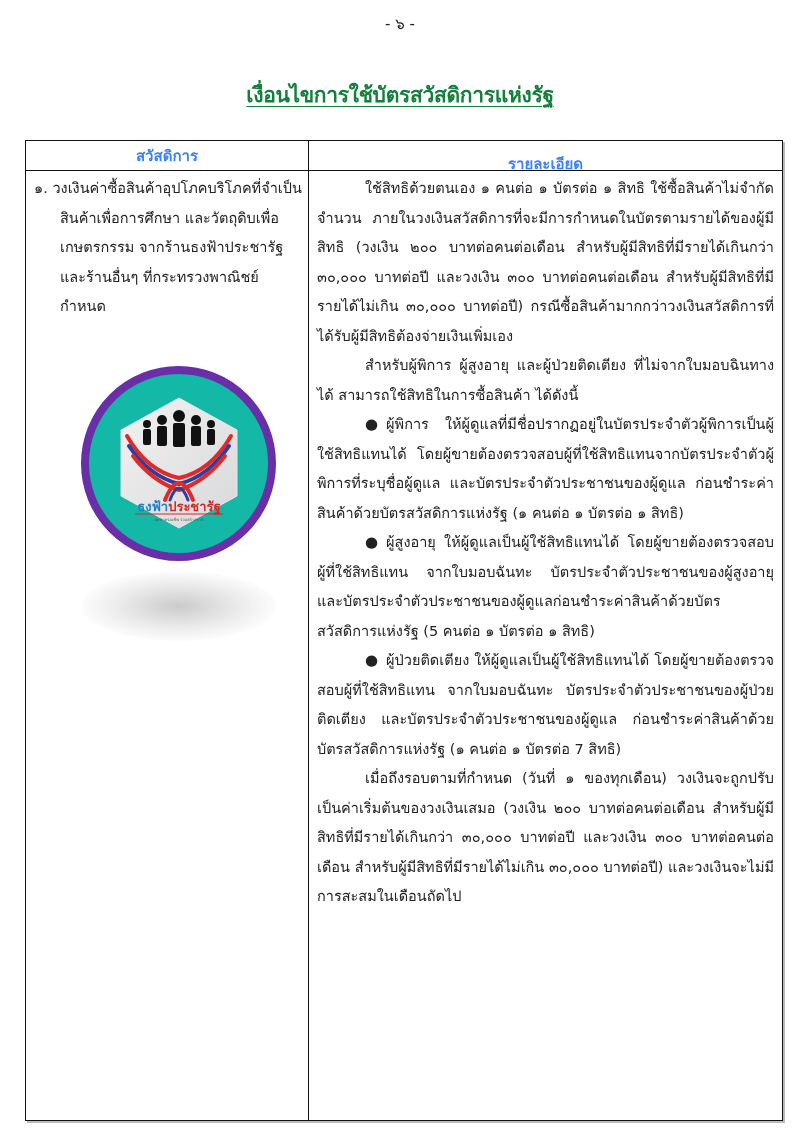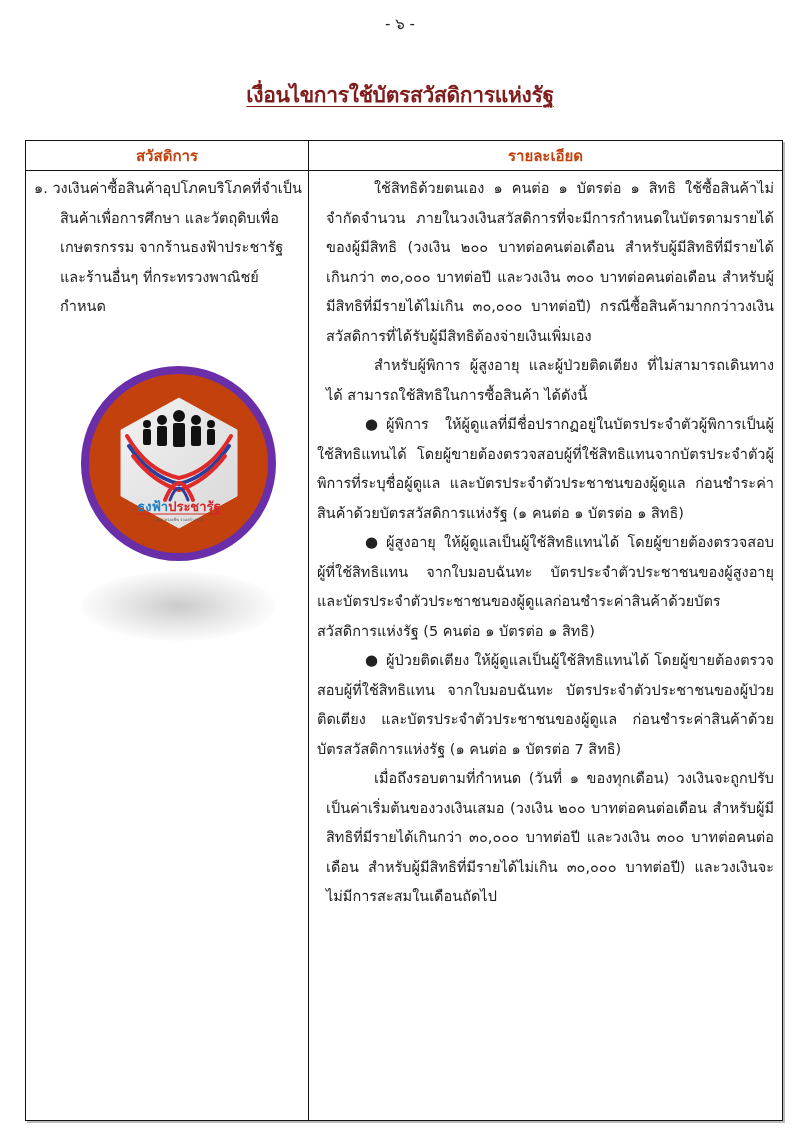--- a/index.html
+++ b/index.html
@@ -25,21 +25,21 @@
     color: #222;
   }
   .doc-title {
     position: absolute;
     top: 78px;
     left: 0;
     width: 800px;
     text-align: center;
     font-size: 21px;
     font-weight: bold;
-    color: #7f1d1d;
+    color: #15803d;
     text-decoration: underline;
     text-underline-offset: 4px;
     text-decoration-thickness: 1px;
     letter-spacing: -0.3px;
   }
   .welfare-table {
     position: absolute;
     top: 140px;
     left: 25px;
     width: 758px;
@@ -66,24 +66,24 @@
     box-sizing: border-box;
   }
   .header-cell {
     position: absolute;
     top: 0;
     height: 30px;
     line-height: 30px;
     text-align: center;
     font-weight: bold;
     font-size: 15px;
-    color: #c2410c;
+    color: #3b82f6;
   }
   .header-left { left: 0; width: 282px; }
-  .header-right { left: 283px; width: 473px; }
+  .header-right { left: 283px; width: 473px; margin-top: 8px; }
 
   .left-cell {
     position: absolute;
     top: 33px;
     left: 8px;
     width: 268px;
   }
   .benefit-item {
     font-size: 14.5px;
     line-height: 29.5px;
@@ -101,21 +101,21 @@
   }
   .logo-ring {
     position: absolute;
     top: 0;
     left: 0;
     width: 195px;
     height: 195px;
     border-radius: 50%;
     border: 8px solid #6a2fa8;
     box-sizing: border-box;
-    background: #c2410c;
+    background: #14b8a6;
     overflow: hidden;
   }
   .logo-hex {
     position: absolute;
     top: 22px;
     left: 28px;
     width: 124px;
     height: 134px;
   }
   .logo-shadow {
@@ -135,21 +135,21 @@
     width: 457px;
   }
   .para {
     font-size: 14.5px;
     line-height: 29.5px;
     color: #222;
     margin: 0;
     text-align: justify;
     text-align-last: left;
   }
-  .indent { text-indent: 48px; margin-left: 9px; }
+  .indent { text-indent: 48px; }
   .bullet-para { text-indent: 48px; }
   .bullet {
     display: inline-block;
     font-size: 15px;
     margin-right: 8px;
     text-indent: 0;
   }
 </style>
 </head>
 <body>
@@ -206,19 +206,19 @@
         </text>
         <line x1="18" y1="118" x2="106" y2="118" stroke="#d62828" stroke-width="1"></line>
         <text x="62" y="125" text-anchor="middle" font-family="DejaVu Sans, sans-serif" font-size="4" fill="#555">ลดค่าครองชีพ ร่วมสร้างชาติ</text>
       </svg>
     </div>
     <div class="logo-shadow"></div>
   </div>
 
   <div class="right-cell">
     <p class="para indent">ใช้สิทธิด้วยตนเอง ๑ คนต่อ ๑ บัตรต่อ ๑ สิทธิ ใช้ซื้อสินค้าไม่จำกัดจำนวน ภายในวงเงินสวัสดิการที่จะมีการกำหนดในบัตรตามรายได้ของผู้มีสิทธิ (วงเงิน ๒๐๐ บาทต่อคนต่อเดือน สำหรับผู้มีสิทธิที่มีรายได้เกินกว่า ๓๐,๐๐๐ บาทต่อปี และวงเงิน ๓๐๐ บาทต่อคนต่อเดือน สำหรับผู้มีสิทธิที่มีรายได้ไม่เกิน ๓๐,๐๐๐ บาทต่อปี) กรณีซื้อสินค้ามากกว่าวงเงินสวัสดิการที่ได้รับผู้มีสิทธิต้องจ่ายเงินเพิ่มเอง</p>
-    <p class="para indent">สำหรับผู้พิการ ผู้สูงอายุ และผู้ป่วยติดเตียง ที่ไม่สามารถเดินทางได้ สามารถใช้สิทธิในการซื้อสินค้า ได้ดังนี้</p>
+    <p class="para indent">สำหรับผู้พิการ ผู้สูงอายุ และผู้ป่วยติดเตียง ที่ไม่จากใบมอบฉินทางได้ สามารถใช้สิทธิในการซื้อสินค้า ได้ดังนี้</p>
     <p class="para bullet-para"><span class="bullet">●</span><span>ผู้พิการ ให้ผู้ดูแลที่มีชื่อปรากฏอยู่ในบัตรประจำตัวผู้พิการเป็นผู้ใช้สิทธิแทนได้ โดยผู้ขายต้องตรวจสอบผู้ที่ใช้สิทธิแทนจากบัตรประจำตัวผู้พิการที่ระบุชื่อผู้ดูแล และบัตรประจำตัวประชาชนของผู้ดูแล ก่อนชำระค่าสินค้าด้วยบัตรสวัสดิการแห่งรัฐ (๑ คนต่อ ๑ บัตรต่อ ๑ สิทธิ)</span></p>
     <p class="para bullet-para"><span class="bullet">●</span><span>ผู้สูงอายุ ให้ผู้ดูแลเป็นผู้ใช้สิทธิแทนได้ โดยผู้ขายต้องตรวจสอบผู้ที่ใช้สิทธิแทน จากใบมอบฉันทะ บัตรประจำตัวประชาชนของผู้สูงอายุ และบัตรประจำตัวประชาชนของผู้ดูแลก่อนชำระค่าสินค้าด้วยบัตรสวัสดิการแห่งรัฐ (5 คนต่อ ๑ บัตรต่อ ๑ สิทธิ)</span></p>
     <p class="para bullet-para"><span class="bullet">●</span><span>ผู้ป่วยติดเตียง ให้ผู้ดูแลเป็นผู้ใช้สิทธิแทนได้ โดยผู้ขายต้องตรวจสอบผู้ที่ใช้สิทธิแทน จากใบมอบฉันทะ บัตรประจำตัวประชาชนของผู้ป่วยติดเตียง และบัตรประจำตัวประชาชนของผู้ดูแล ก่อนชำระค่าสินค้าด้วยบัตรสวัสดิการแห่งรัฐ (๑ คนต่อ ๑ บัตรต่อ 7 สิทธิ)</span></p>
     <p class="para indent">เมื่อถึงรอบตามที่กำหนด (วันที่ ๑ ของทุกเดือน) วงเงินจะถูกปรับเป็นค่าเริ่มต้นของวงเงินเสมอ (วงเงิน ๒๐๐ บาทต่อคนต่อเดือน สำหรับผู้มีสิทธิที่มีรายได้เกินกว่า ๓๐,๐๐๐ บาทต่อปี และวงเงิน ๓๐๐ บาทต่อคนต่อเดือน สำหรับผู้มีสิทธิที่มีรายได้ไม่เกิน ๓๐,๐๐๐ บาทต่อปี) และวงเงินจะไม่มีการสะสมในเดือนถัดไป</p>
   </div>
 </div>
 
 </body></html>

